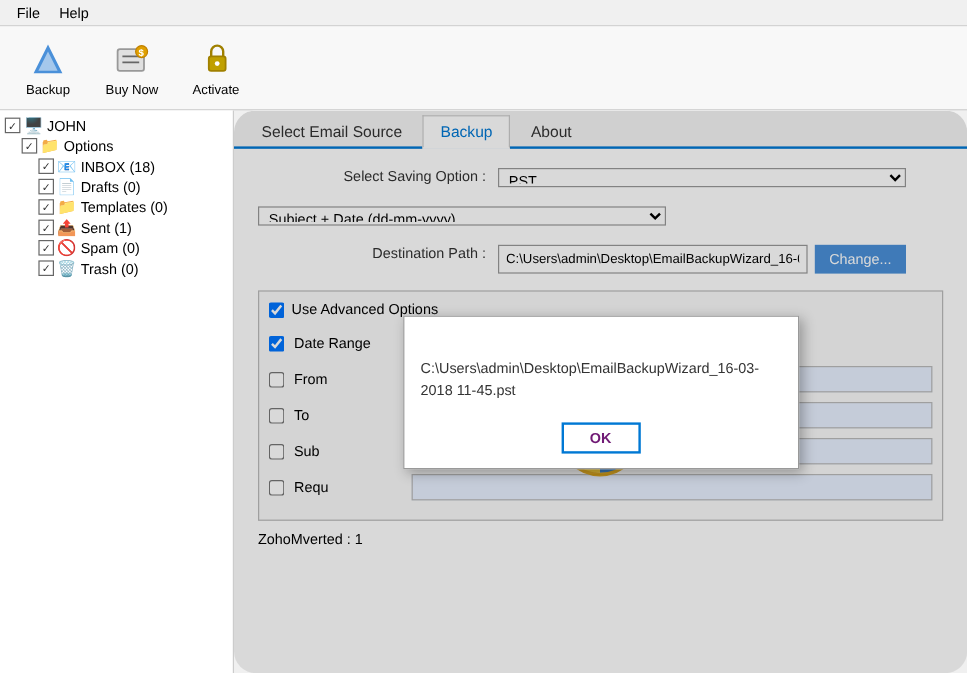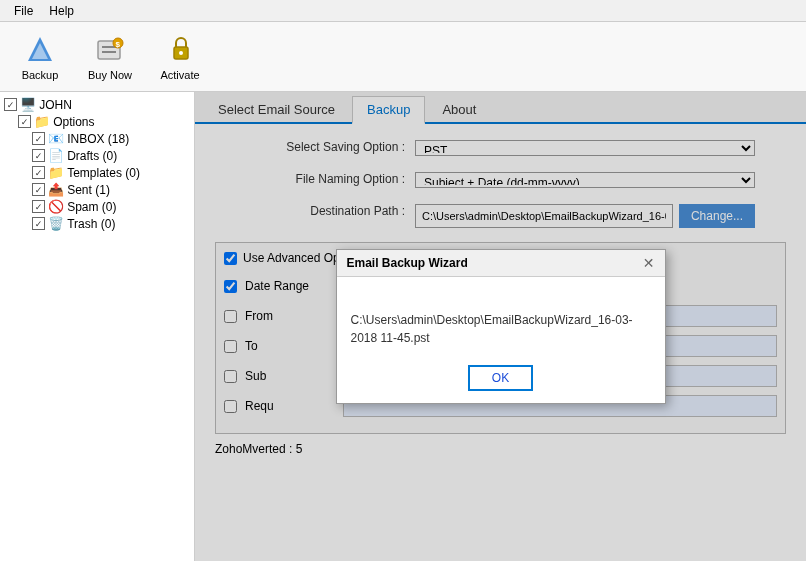--- a/index.html
+++ b/index.html
@@ -324,21 +324,22 @@
       padding: 8px 14px 12px;
       display: flex;
       justify-content: center;
     }
     .ok-btn {
       background: #fff;
       border: 2px solid #0078d4;
       padding: 4px 22px;
       font-size: 12px;
       cursor: pointer;
-      color: #1d4ed8;
+      color: #701a75;
+      font-weight: bold;
     }
 
     
     .checked::after { content: '✓'; }
   </style>
 </head>
 <body>
 
 <div class="menu-bar">
   <span class="menu-item">File</span>
@@ -425,41 +426,40 @@
       <span>Spam (0)</span>
     </div>
 
     <div class="tree-item indent-2">
       <div class="checkbox checked"></div>
       <span class="folder-icon">🗑️</span>
       <span>Trash (0)</span>
     </div>
   </div>
 
-  <div class="content-area" style="position:relative;">
+  <div class="content-area" style="position:relative;border-radius:18px;">
 
     <div class="tab-bar">
       <div class="tab">Select Email Source</div>
       <div class="tab active">Backup</div>
       <div class="tab">About</div>
     </div>
 
     <div class="form-content">
 
       <div class="form-row">
         <div class="form-label">Select Saving Option :</div>
         <div class="form-control">
           <select class="select-box">
             <option>PST</option>
           </select>
         </div>
       </div>
 
       <div class="form-row">
-        <div class="form-label">File Naming Option :</div>
         <div class="form-control">
           <select class="select-box">
             <option>Subject + Date (dd-mm-yyyy)</option>
           </select>
         </div>
       </div>
 
       <div class="form-row">
         <div class="form-label">Destination Path :</div>
         <div class="form-control path-row">
@@ -505,41 +505,37 @@
 
         <div class="adv-row">
           <input type="checkbox" style="">
           <span class="adv-label">Requ</span>
           <input type="text" class="adv-input" style="">
         </div>
       </div>
 
       <div style="display:flex; align-items:center; justify-content:space-between; margin-top:4px;">
         <span style="font-size:12px;">
-          <span>ZohoM</span><span>verted : 5</span>
+          <span>ZohoM</span><span>verted : 1</span>
         </span>
       </div>
     </div>
 
     <div class="watermark-overlay">
       <div class="watermark-row">
         <div class="watermark-circle"></div>
         <div class="watermark-text-block">
           <span style="color:#c07000; font-size:13px; font-weight:bold;">WWW.9UP</span>
           <span style="color:#c07000; font-size:13px; font-weight:bold;">Www.9UPK.Com</span>
         </div>
       </div>
     </div>
 
     <div class="dialog-overlay">
       <div class="dialog-box">
-        <div class="dialog-title-bar">
-          <span>Email Backup Wizard</span>
-          <button class="dialog-close">✕</button>
-        </div>
         <div class="dialog-body">
           <br>
           <span>C:\Users\admin\Desktop\EmailBackupWizard_16-03-2018 11-45.pst</span>
         </div>
         <div class="dialog-footer">
           <button class="ok-btn">OK</button>
         </div>
       </div>
     </div>
   </div>

